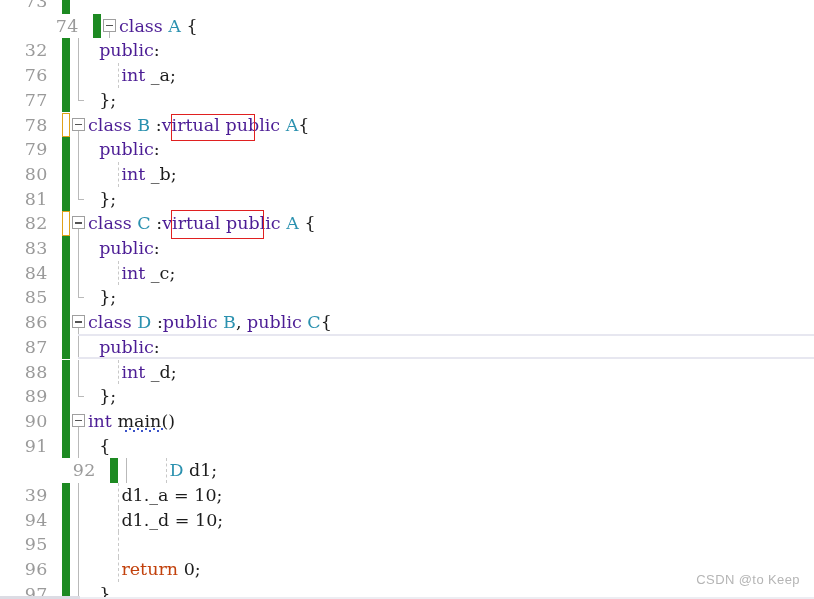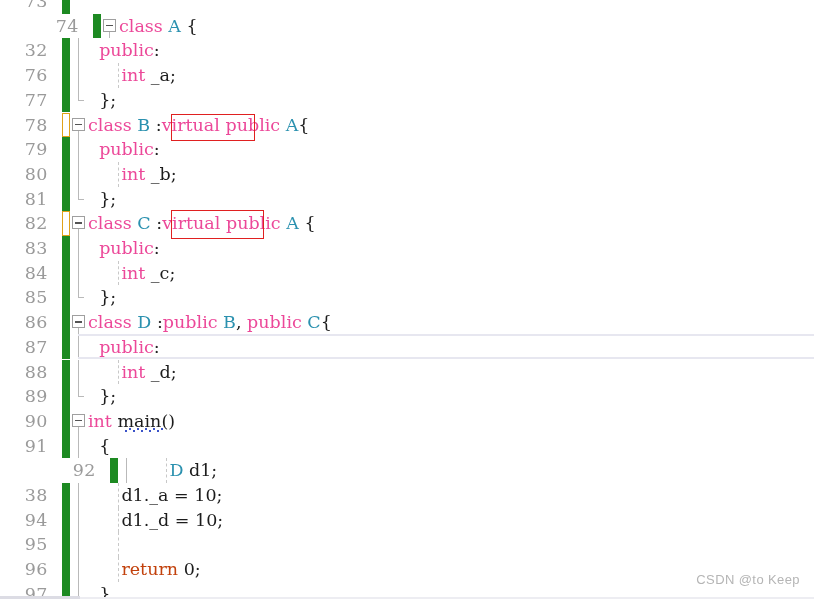--- a/index.html
+++ b/index.html
@@ -126,21 +126,21 @@
     height: 24.7px;
     line-height: 24.7px;
     font-family: "DejaVu Serif", "Liberation Serif", serif;
     font-size: 17.5px;
     white-space: pre;
     color: #1c1c1c;
     letter-spacing: 0px;
   }
 
   
-  .kw   { color: #ec4899; }     
+  .kw   { color: #4c1d95; }     
   .type { color: #2b91af; }     
   .ret  { color: #c2410c; }     
   .plain{ color: #1c1c1c; }
   .punc { color: #1c1c1c; }
 
   
   .redbox {
     position: absolute;
     border: 1.6px solid #e02020;
     box-sizing: border-box;
@@ -370,21 +370,21 @@
       <div class="line" style="top: 458.3px; margin-left: 48px;">
         <div class="lnum">92</div>
         <div class="chbar"></div>
         <div class="foldcol">
           <div class="foldline"></div>
         </div>
         <div class="iguide"></div>
         <div class="code"><span class="plain">      </span><span class="type">D </span><span class="plain">d1;</span></div>
       </div>
       <div class="line" style="top: 483px;">
-        <div class="lnum">38</div>
+        <div class="lnum">39</div>
         <div class="chbar"></div>
         <div class="foldcol">
           <div class="foldline"></div>
         </div>
         <div class="iguide"></div>
         <div class="code"><span class="plain">      d1._a = 10;</span></div>
       </div>
       <div class="line" style="top: 507.7px;">
         <div class="lnum">94</div>
         <div class="chbar"></div>

